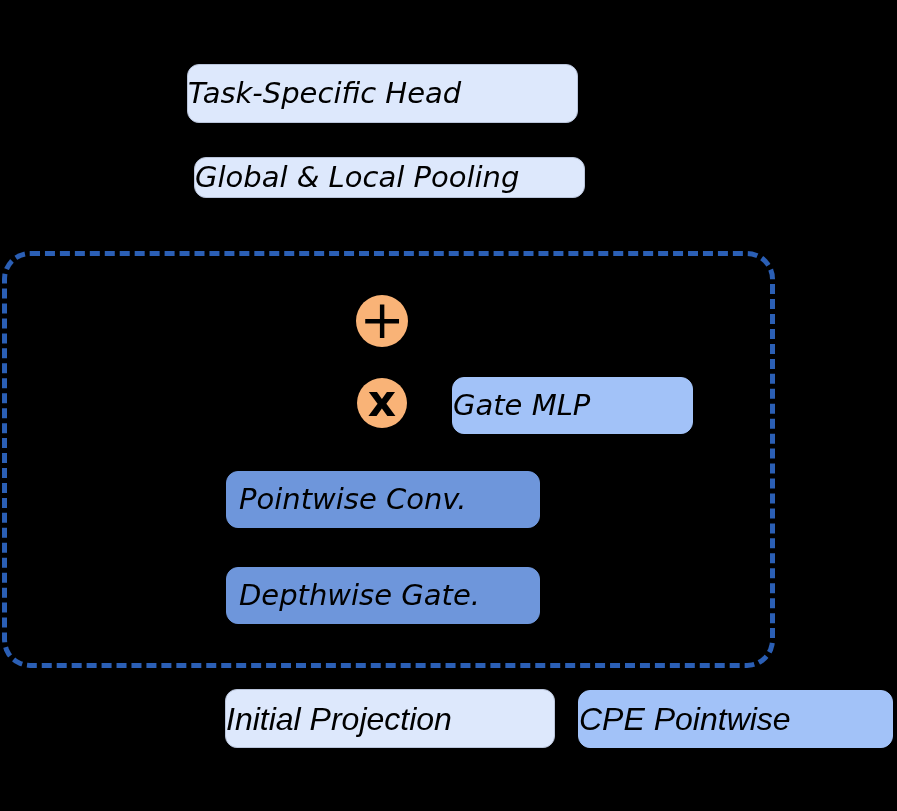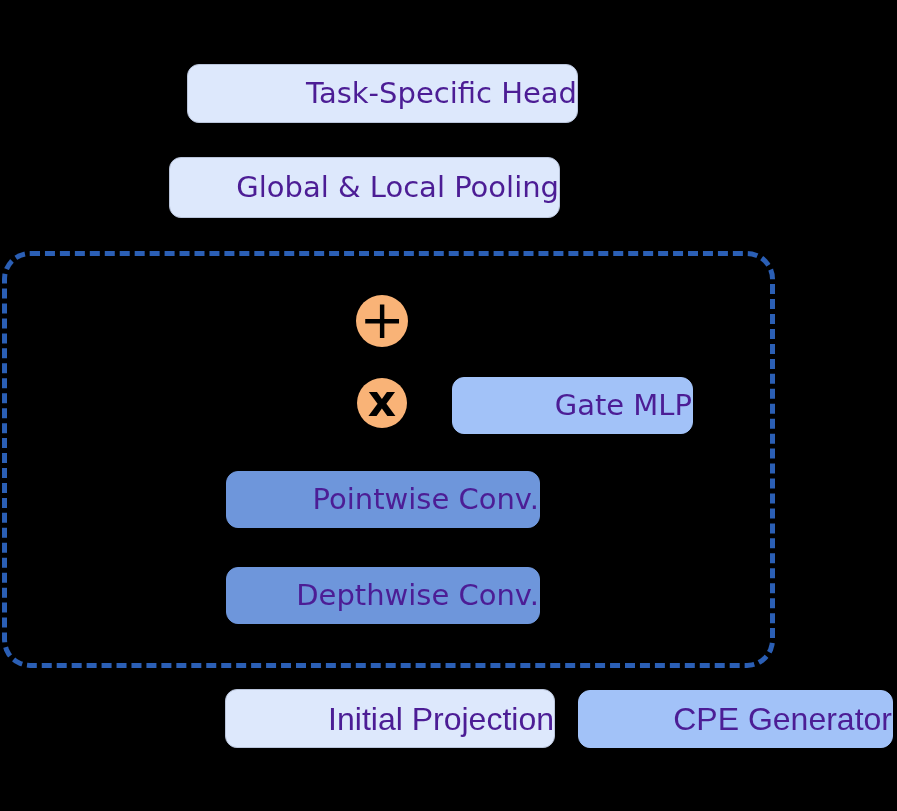--- a/index.html
+++ b/index.html
@@ -12,27 +12,28 @@
     width: 897px;
     height: 811px;
     background: #000000;
     overflow: hidden;
     font-family: "DejaVu Sans", sans-serif;
   }
   .node {
     position: absolute;
     display: flex;
     align-items: center;
-    justify-content: flex-end;
+    justify-content: flex-start;
     border-radius: 12px;
-    color: #4c1d95;
+    color: #000000;
     font-size: 29px;
     line-height: 1;
     white-space: nowrap;
     box-sizing: border-box;
+    font-style: italic;
   }
   .node-light {
     background: #DDE8FC;
     border: 1.5px solid #B9C4DA;
   }
   .node-medium {
     background: #A2C2F8;
     border: 1.5px solid #A2C2F8;
   }
   .node-deep {
@@ -78,21 +79,21 @@
     left: 357px;
     top: 378px;
     width: 50px;
     height: 50px;
     font-size: 44px;
     font-weight: 600;
     padding-bottom: 6px;
     box-sizing: border-box;
   }
   .n-task  { left: 187px; top:  64px; width: 391px; height: 59px; }
-  .n-pool  { left: 169px; top: 157px; width: 391px; height: 61px; }
+  .n-pool  { left: 194px; top: 157px; width: 391px; height: 41px; }
   .n-gate  { left: 452px; top: 377px; width: 241px; height: 57px; }
   .n-point { left: 226px; top: 471px; width: 314px; height: 57px; }
   .n-depth { left: 226px; top: 567px; width: 314px; height: 57px; }
   .n-init  { left: 225px; top: 689px; width: 330px; height: 59px; }
   .n-cpe   { left: 578px; top: 690px; width: 315px; height: 58px; }
 </style>
 </head>
 <body>
 
 <div class="canvas">
@@ -117,24 +118,24 @@
 
   <div class="node node-medium n-gate">
     <span>Gate MLP</span>
   </div>
 
   <div class="node node-deep n-point">
     <span>Pointwise Conv.</span>
   </div>
 
   <div class="node node-deep n-depth">
-    <span>Depthwise Conv.</span>
+    <span>Depthwise Gate.</span>
   </div>
 
   <div class="node node-light alt-font n-init">
     <span>Initial Projection</span>
   </div>
 
   <div class="node node-medium alt-font n-cpe">
-    <span>CPE Generator</span>
+    <span>CPE Pointwise</span>
   </div>
 
 </div>
 
 </body></html>

